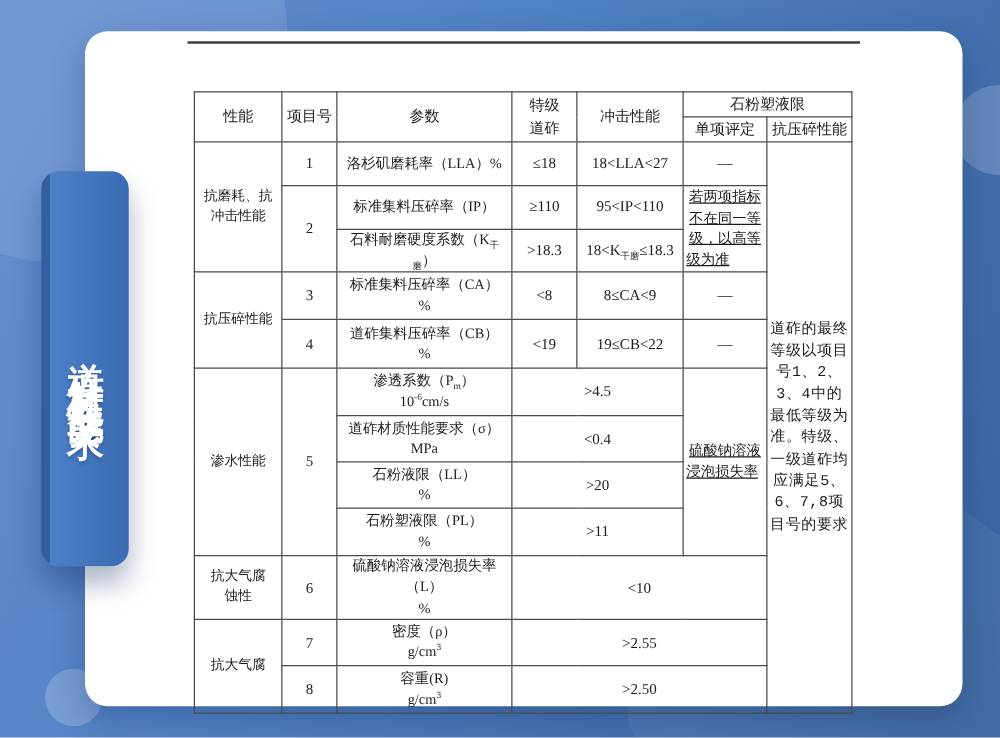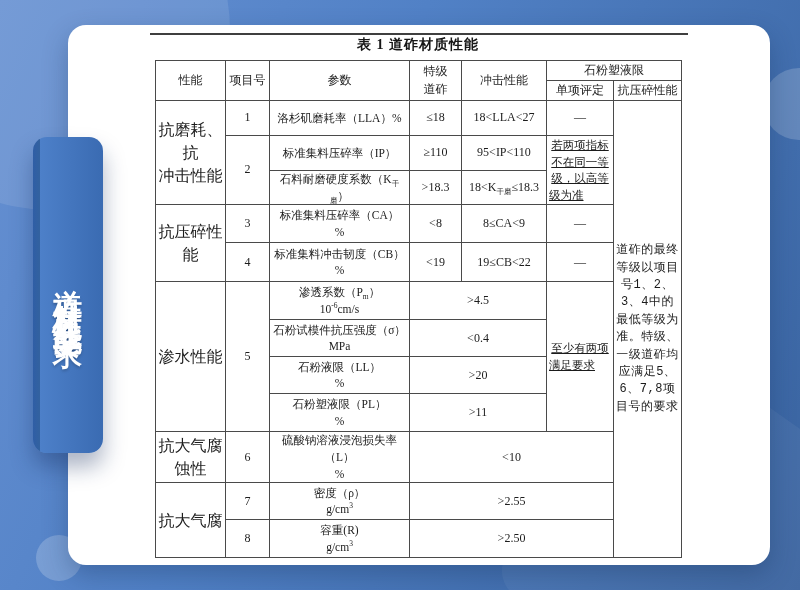--- a/index.html
+++ b/index.html
@@ -28,23 +28,23 @@
   .table-wrap{position:absolute;left:87px;top:35px;}
   table.ballast{
     border-collapse:collapse;table-layout:fixed;width:526px;
     font-family:"Liberation Serif",serif;font-size:12px;color:#1c1c1c;
   }
   table.ballast th,table.ballast td{
     border:1px solid #4a4a4a;text-align:center;vertical-align:middle;
     padding:0 2px;white-space:pre-line;font-weight:normal;line-height:1.45;
     overflow:hidden;
   }
-  table.ballast{border:1.5px solid #3c3c3c;}
+  table.ballast{border:1.5px solid #3c3c3c;margin-top:13px;}
   td.param{font-size:11.5px;padding:0 1px;}
-  td.group{font-size:16px;}
+  td.group{font-size:11px;}
   td.justify{
     text-align:justify;text-align-last:left;padding:2px 4px;
     font-size:11.5px;line-height:1.75;text-decoration:underline;
   }
   td.overall{
     text-align:justify;text-align-last:left;padding:2px 7px;
     font-size:12px;line-height:1.85;letter-spacing:0.5px;font-family:Liberation Mono, monospace;
   }
   sub,sup{font-size:7.5px;line-height:0;}
 
@@ -65,21 +65,20 @@
 </head>
 <body>
 
 <div class="decor decor-tl"></div>
 <div class="decor-band"></div>
 <div class="decor decor-r"></div>
 <div class="decor decor-bl"></div>
 
 <div class="card">
   <div class="rule-line"></div>
-  <div class="doc-title">表 1 道砟材质性能</div>
   <div class="table-wrap">
     <table class="ballast">
       <colgroup>
         <col style="width:70px">
           <col style="width:44px">
           <col style="width:140px">
         <col style="width:52px">
           <col style="width:85px">
           <col style="width:67px">
           <col style="width:68px">
@@ -126,36 +125,36 @@
             <td rowspan="2" class="group">抗压碎性能</td>
             <td>3</td>
             <td class="param">标准集料压碎率（CA）
 %</td>
             <td>&lt;8</td>
             <td>8≤CA&lt;9</td>
             <td>—</td>
           </tr>
           <tr style="height: 39px;">
             <td>4</td>
-            <td class="param">标准集料冲击韧度（CB）
+            <td class="param">道砟集料压碎率（CB）
 %</td>
             <td>&lt;19</td>
             <td>19≤CB&lt;22</td>
             <td>—</td>
           </tr>
           <tr style="height: 38px;">
             <td rowspan="4" class="group">渗水性能</td>
             <td rowspan="4">5</td>
             <td class="param">渗透系数（P<sub>m</sub>）
 10<sup>-6</sup>cm/s</td>
             <td colspan="2">&gt;4.5</td>
-            <td rowspan="4" class="justify">至少有两项满足要求</td>
+            <td rowspan="4" class="justify">硫酸钠溶液浸泡损失率</td>
           </tr>
           <tr style="height: 37px;">
-            <td class="param">石粉试模件抗压强度（σ）
+            <td class="param">道砟材质性能要求（σ）
 MPa</td>
             <td colspan="2">&lt;0.4</td>
           </tr>
           <tr style="height: 37px;">
             <td class="param">石粉液限（LL）
 %</td>
             <td colspan="2">&gt;20</td>
           </tr>
           <tr style="height: 38px;">
             <td class="param">石粉塑液限（PL）

